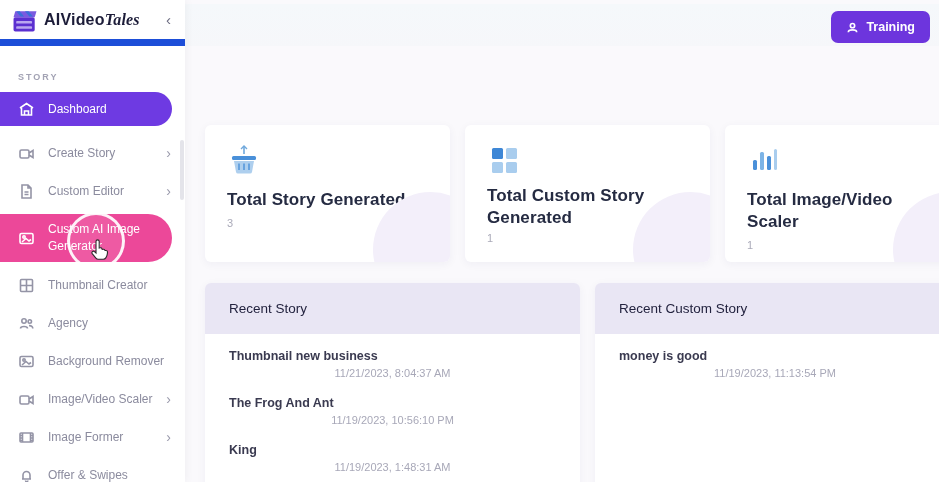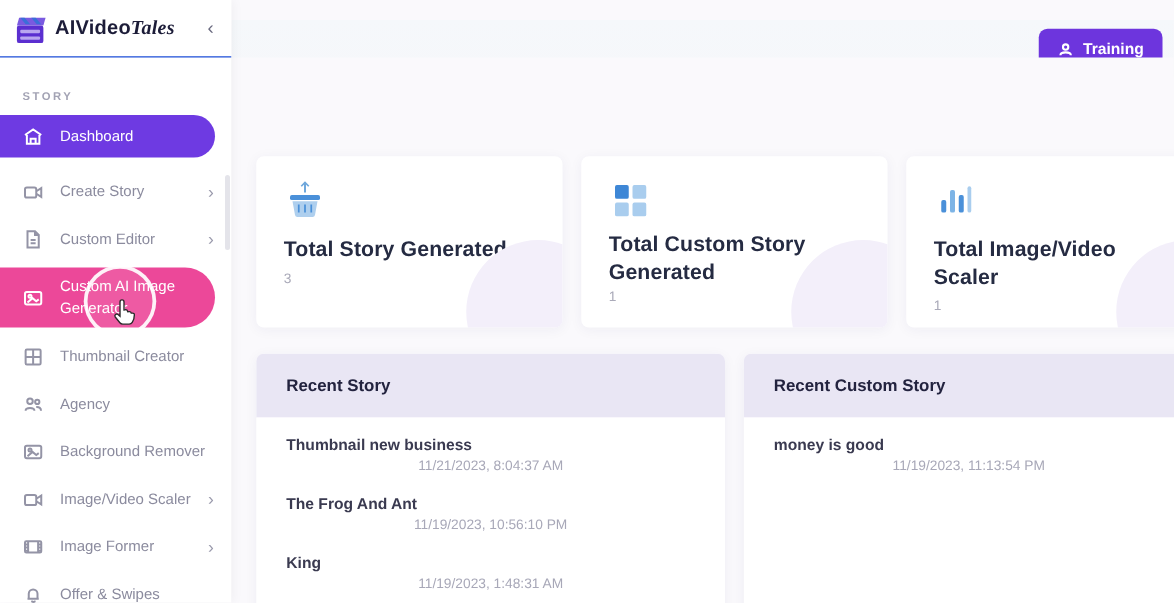--- a/index.html
+++ b/index.html
@@ -3,21 +3,21 @@
 <meta charset="utf-8">
 <style>
   * { margin:0; padding:0; box-sizing:border-box; }
   html,body { width:939px; height:482px; overflow:hidden;
     font-family:"Liberation Sans", sans-serif; background:#faf9fc; }
 
   
   .sidebar { position:absolute; left:0; top:0; width:185px; height:482px;
     background:#ffffff; box-shadow:2px 0 8px rgba(0,0,0,0.04); z-index:5; }
   .logo-row { height:46px; display:flex; align-items:center; padding:0 12px 0 10px;
-    border-bottom:1px solid #1d4ed8; background:#fff; }
+    border-bottom:7px solid #1d4ed8; background:#fff; }
   .logo-mark { width:30px; height:30px; flex:0 0 auto; margin-right:4px; }
   .brand { font-size:16px; font-weight:bold; color:#1c1c38; letter-spacing:0.2px; white-space:nowrap; }
   .brand .tales { font-style:italic; font-family:"Liberation Serif", serif; font-weight:bold; }
   .collapse-btn { margin-left:auto; color:#6b6b80; font-size:15px; cursor:pointer; padding:0 2px; }
 
   .section-label { margin:26px 0 10px 18px; font-size:9px; letter-spacing:2px;
     color:#a3a3b4; font-weight:bold; }
 
   .nav { position:relative; }
   .nav-item { display:flex; align-items:center; height:38px; padding:0 14px 0 18px;
@@ -31,21 +31,21 @@
   .nav-item.hovered .label-wrap { white-space:normal; line-height:1.45; }
   .label-wrap { white-space:nowrap; }
   .nav-gap { height:4px; }
   svg.sic { stroke:#9494a6; fill:none; stroke-width:1.6; }
   .active svg.sic, .hovered svg.sic { stroke:#ffffff; }
 
   .sb-scroll { position:absolute; right:1px; top:140px; width:4px; height:60px;
     background:#e4e4ea; border-radius:2px; }
 
   
-  .topband { position:absolute; left:185px; top:16px; width:754px; height:46px;
+  .topband { position:absolute; left:185px; top:4px; width:754px; height:46px;
     background:linear-gradient(180deg,#f5f8fb 0%, #f6f7fa 100%);
     display:flex; align-items:center; justify-content:flex-end; padding-right:9px; gap:10px; }
   .hbtn { display:flex; align-items:center; gap:7px; background:#6d35dd; color:#fff;
     border:none; border-radius:7px; padding:9px 15px; font-size:12.5px; font-weight:bold;
     cursor:pointer; font-family:"Liberation Sans", sans-serif; }
   .hbtn svg { stroke:#fff; fill:none; stroke-width:1.8; }
 
   
   .main { position:absolute; left:185px; top:46px; width:754px; height:436px; background:#faf9fc; }
 
@@ -60,21 +60,21 @@
     line-height:1.3; letter-spacing:0.1px; }
   .stat-value { margin-top:6px; font-size:11px; color:#aaaab9; }
   .stat-card.wrap2 .stat-title { margin-top:9px; }
   .stat-card.wrap2 .stat-value { margin-top:3px; }
 
   .panels-row { position:absolute; left:20px; top:237px; display:flex; gap:15px; }
   .panel { border-radius:6px 6px 0 0; overflow:hidden; box-shadow:0 2px 10px rgba(40,40,90,0.05); }
   .panel-1 { width:375px; }
   .panel-2 { width:360px; }
   .panel-head { height:51px; background:#e9e6f4; display:flex; align-items:center;
-    padding:0 24px; font-size:13.5px; font-weight:bold; color:#23233f; }
+    padding:0 24px; font-size:13.5px; font-weight:normal; color:#23233f; }
   .panel-body { background:#ffffff; padding:15px 24px; height:160px; }
   .story-item { margin-bottom:17px; }
   .story-name { font-size:12.5px; font-weight:bold; color:#3a3a50; }
   .story-date { margin-top:4px; font-size:11px; color:#a8a8b8;text-align:center; }
 
   
   .click-ring { position:absolute; left:67px; top:212px; width:58px; height:58px;
     border-radius:50%; border:3px solid rgba(255,255,255,0.92);
     background:rgba(255,255,255,0.10); z-index:9; pointer-events:none; }
   .cursor-hand { position:absolute; left:88px; top:238px; z-index:10; pointer-events:none; }

